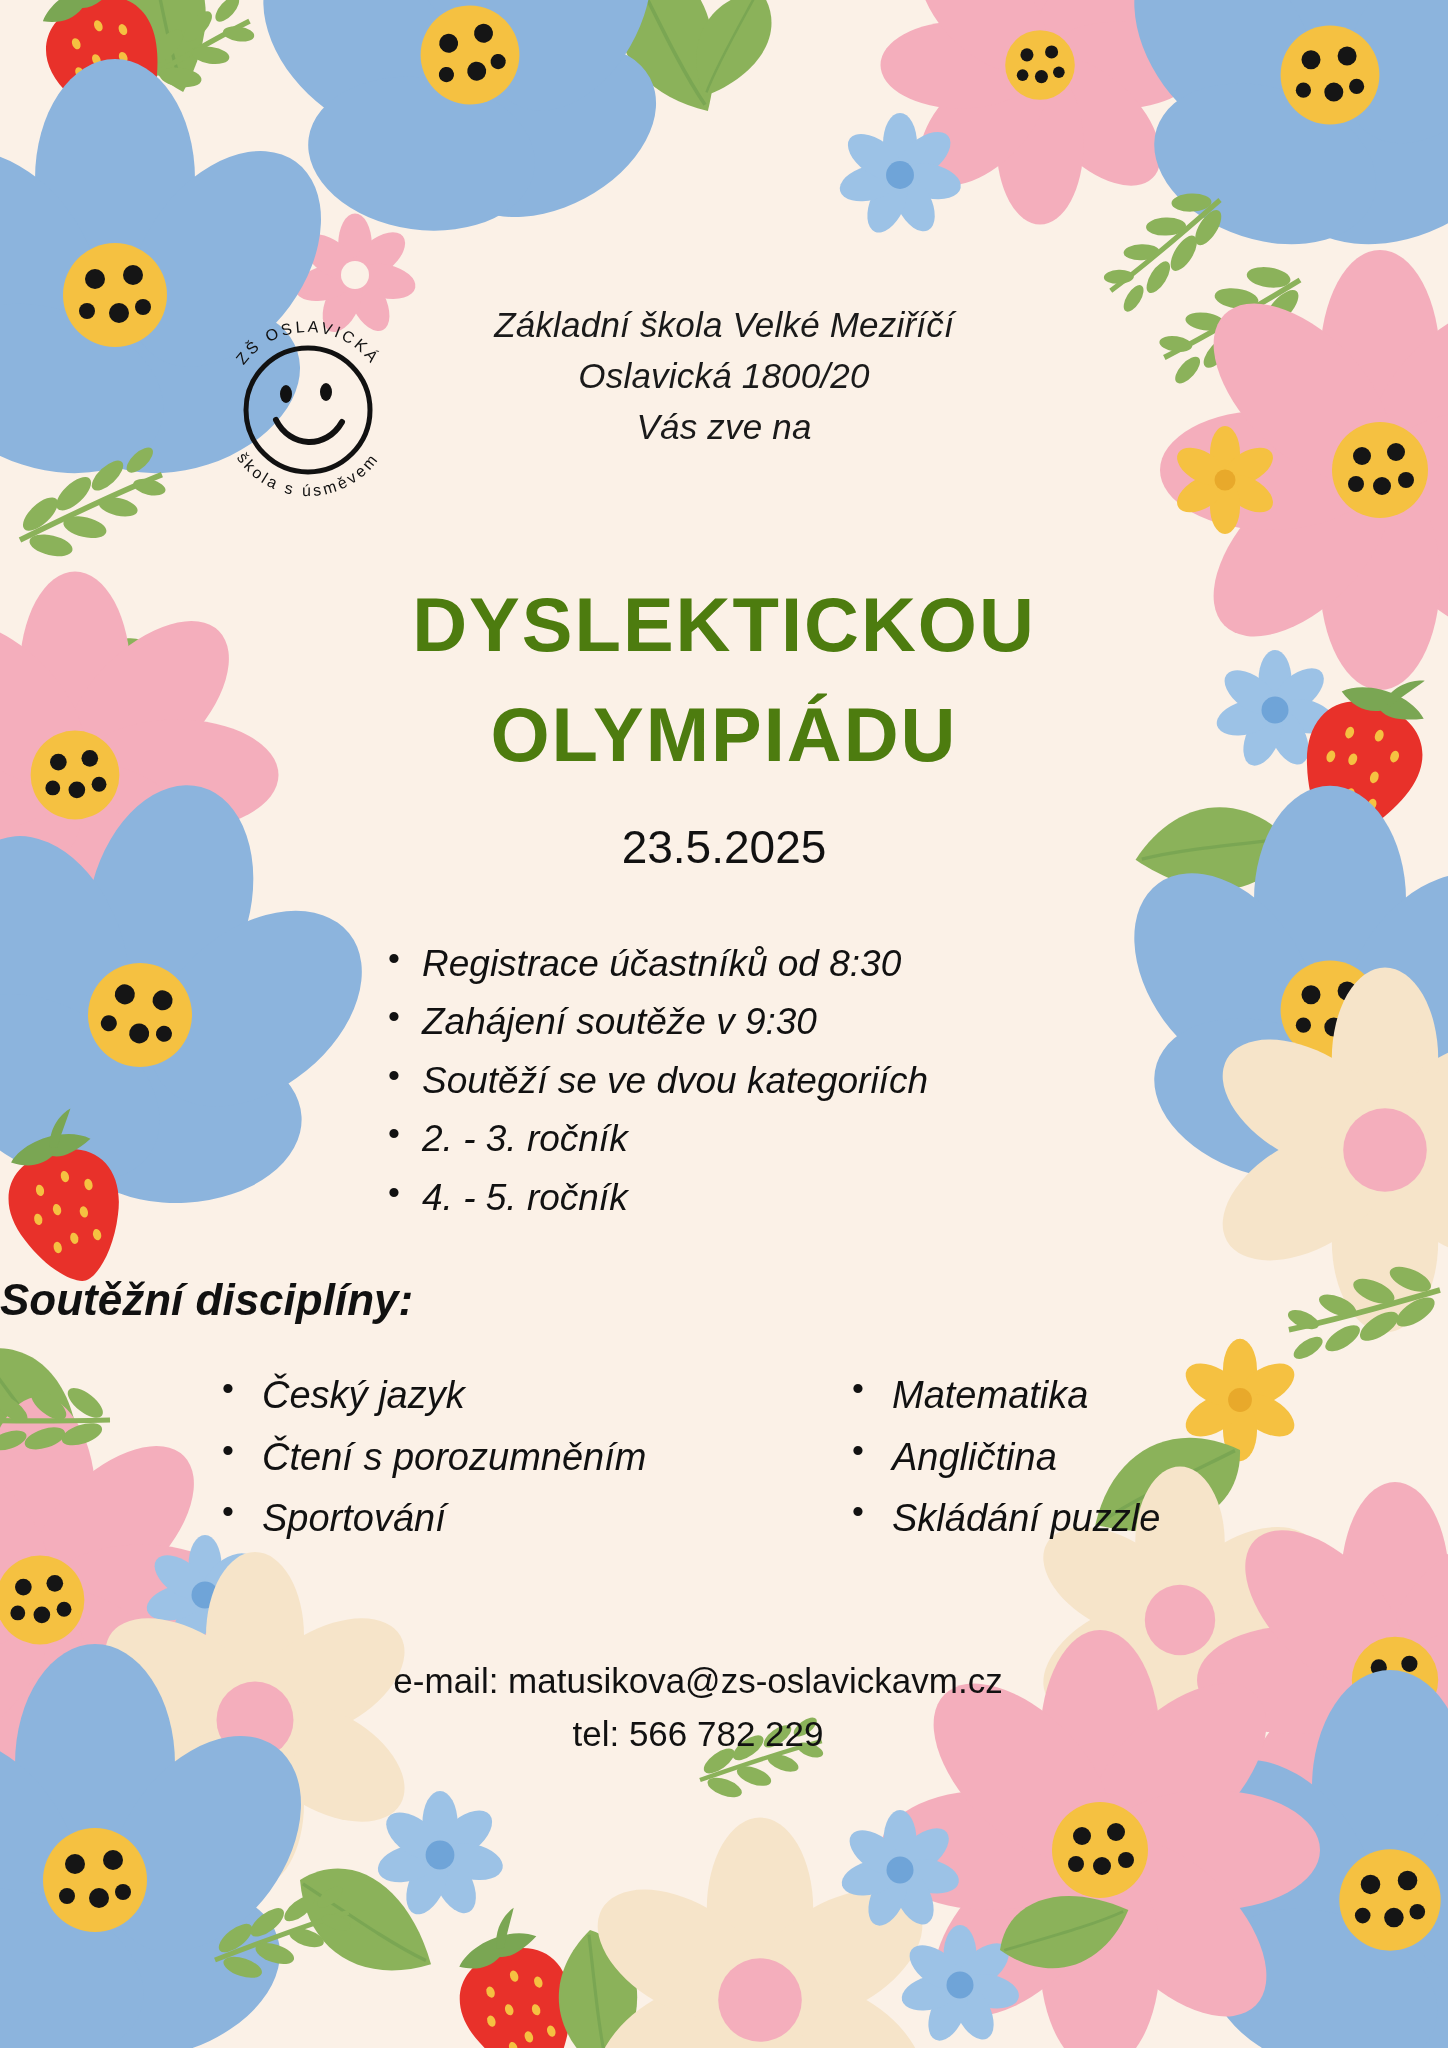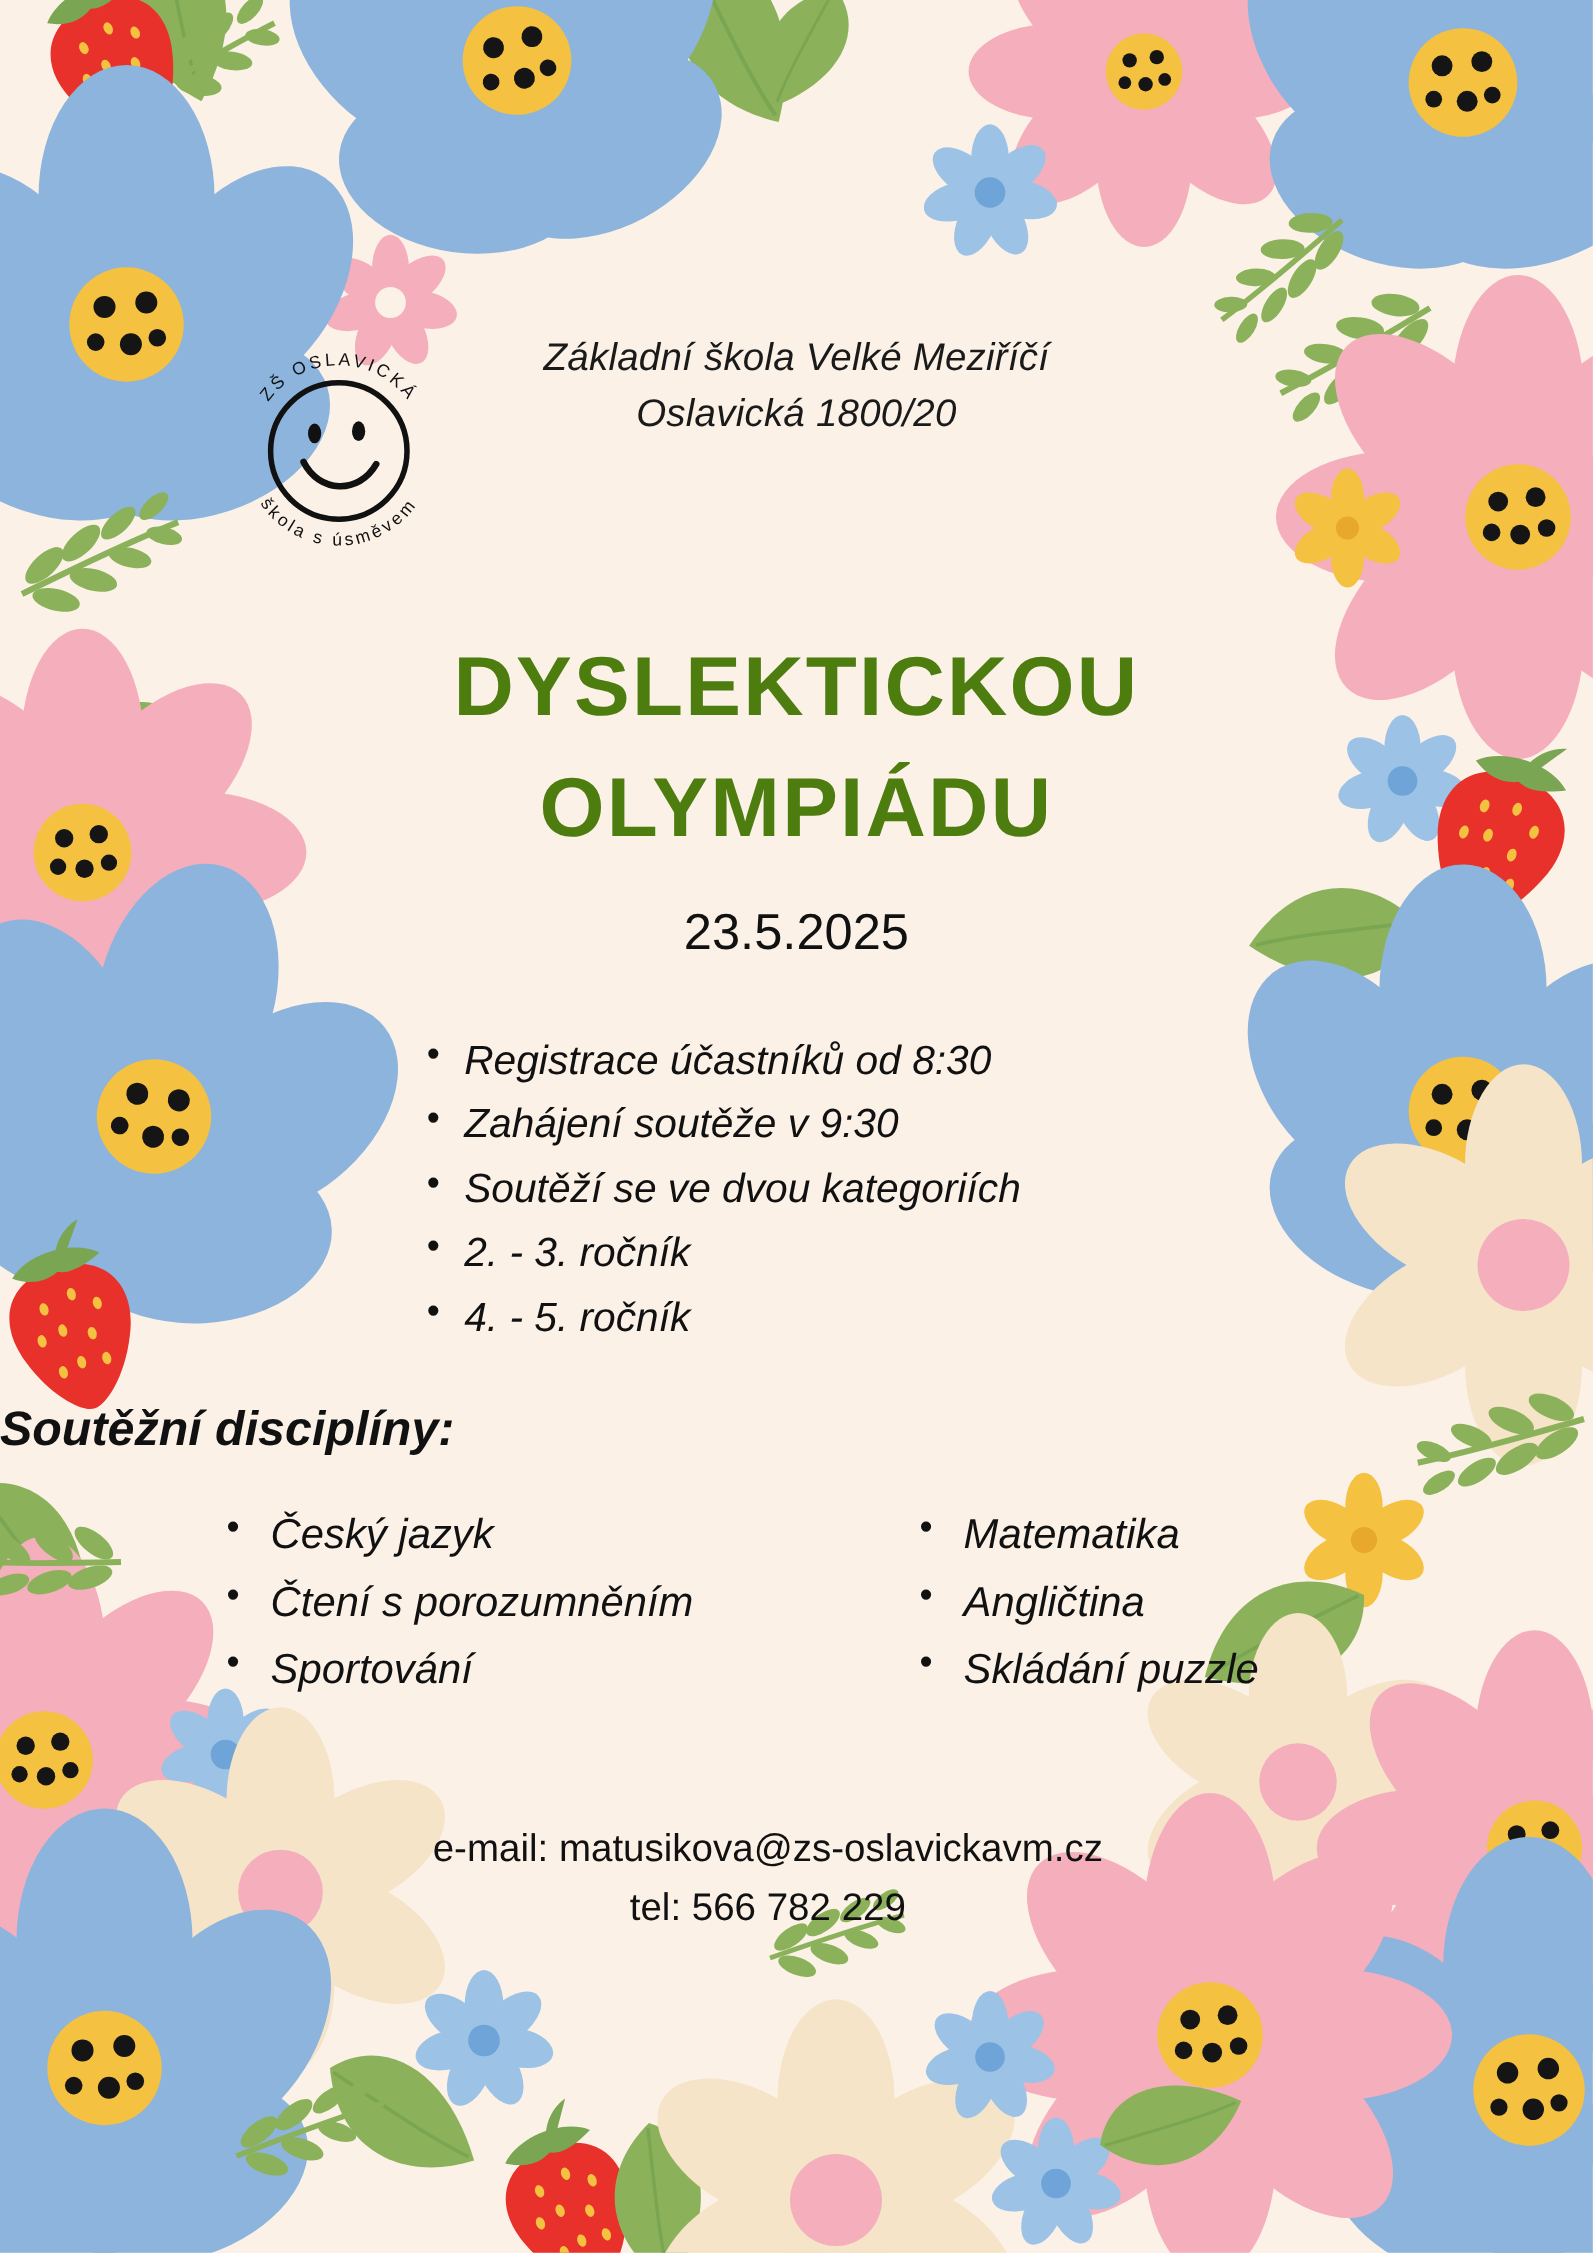--- a/index.html
+++ b/index.html
@@ -123,21 +123,21 @@
     top: 1275px;
     width: 1448px;
     font-size: 44px;
     font-style: italic;
     font-weight: bold;
     color: #111;
   }
 
   .disc-columns {
     position: absolute;
-    left: 200px;
+    left: 216px;
     top: 1365px;
     width: 1100px;
     display: flex;
     justify-content: space-between;
     gap: 36px;
   }
   .disc-col {
     margin: 0;
     padding: 0;
     list-style: none;
@@ -369,20 +369,21 @@
         </text>
         <text font-family="'Liberation Sans', sans-serif" font-size="16" letter-spacing="3" fill="#111">
           <textPath href="#arcBottom" startOffset="50%" text-anchor="middle">škola s úsměvem</textPath>
         </text>
       </svg>
     </div>
 
     <div class="header-block">
       <div class="header-line">Základní škola Velké Meziříčí</div>
       <div class="header-line">Oslavická 1800/20</div>
+      <div class="header-line">Vás zve na</div>
     </div>
 
     <div class="title-block">
       <div class="title-line">DYSLEKTICKOU</div>
       <div class="title-line">OLYMPIÁDU</div>
     </div>
 
     <div class="date">23.5.2025</div>
 
     <ul class="info-list">

